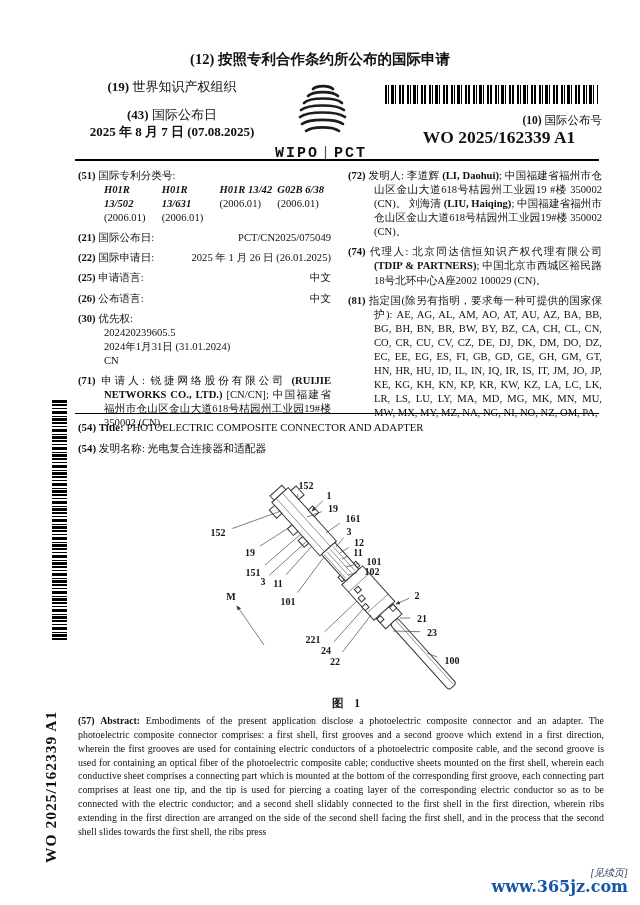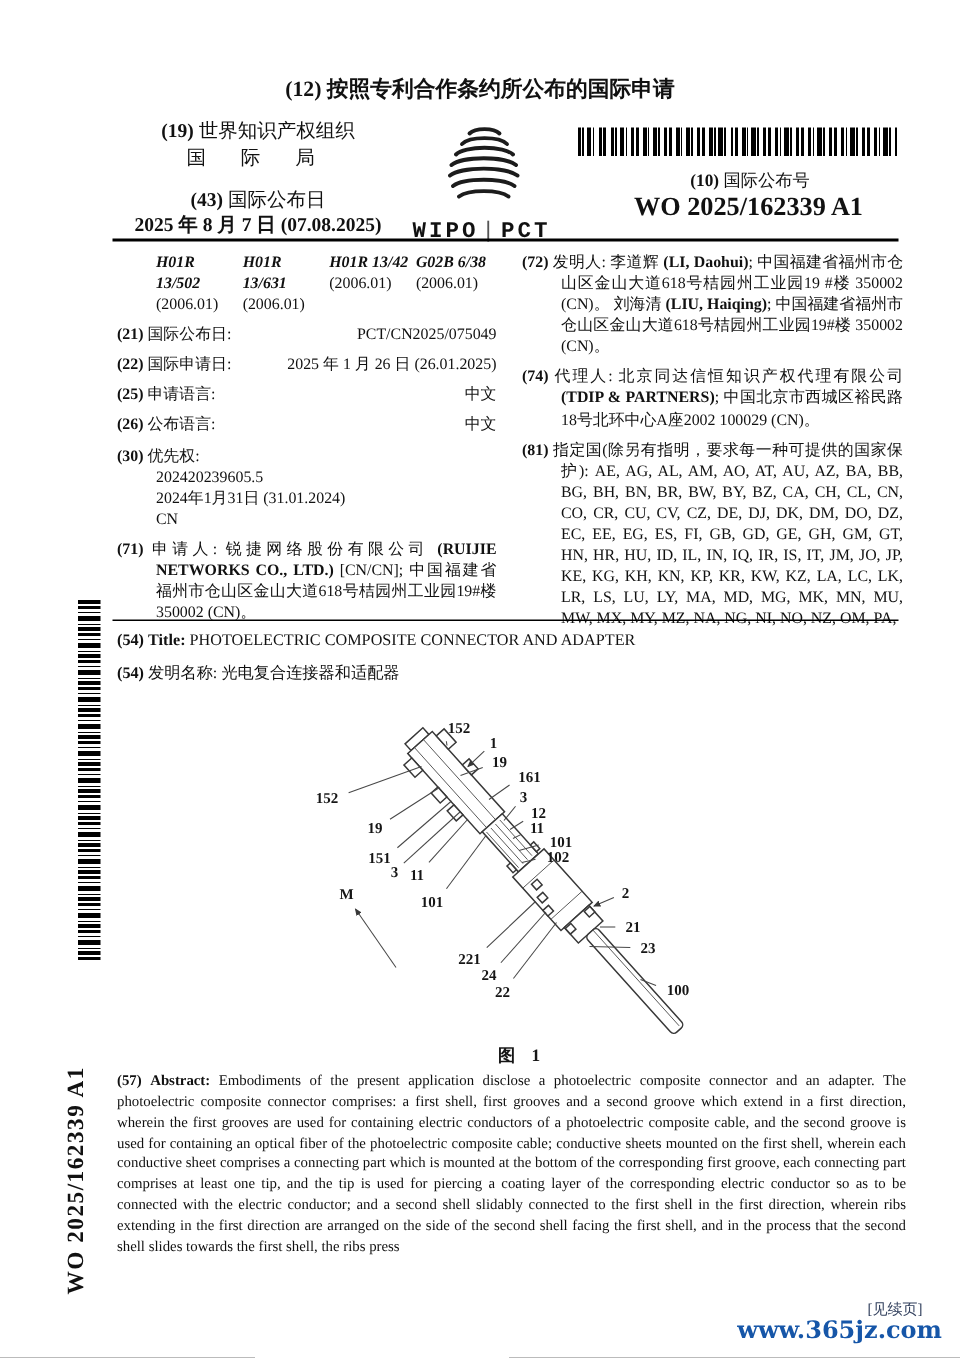--- a/index.html
+++ b/index.html
@@ -13,21 +13,21 @@
   .pub12{top:50px;left:0;width:640px;text-align:center;font-size:14.5px;font-weight:bold;}
   .hdr-left{left:72px;top:79px;width:200px;text-align:center;font-size:13px;line-height:1.3;}
   .org-line2{letter-spacing:10px;margin-top:1px;}
   .pubdate-label{margin-top:11px;}
   .pubdate-value{font-weight:bold;}
   .hdr-logo{left:266px;top:84px;width:110px;text-align:center;}
   .logo-text{font-family:Liberation Mono, monospace;font-weight:bold;font-size:15px;letter-spacing:2px;margin-top:1px;}
   .logo-sep{font-weight:normal;color:#555;padding:0 2px;}
   .barcode-top{left:385px;top:85px;width:213px;height:19px;
     background:repeating-linear-gradient(90deg,#000 0 2px,#fff 2px 3px,#000 3px 4px,#fff 4px 6px,#000 6px 9px,#fff 9px 10px,#000 10px 11px,#fff 11px 14px,#000 14px 16px,#fff 16px 17px,#000 17px 19px,#fff 19px 22px);}
-  .pubno-label{left:398px;top:113px;width:204px;text-align:center;font-size:11.5px;}
+  .pubno-label{left:398px;top:113px;width:204px;text-align:right;font-size:11.5px;}
   .pubno-value{left:392px;top:127px;width:214px;text-align:center;font-size:17.5px;font-weight:bold;}
   .rule-header{left:75px;top:159px;width:524px;border-top:2px solid #000;height:0;}
   
   .col{font-size:10.6px;line-height:1.33;}
   .col-left{left:78px;top:169px;width:253px;}
   .col-right{left:348px;top:169px;width:254px;}
   .field{margin-bottom:6px;}
   .hang{padding-left:26px;text-indent:-26px;text-align:justify;margin:0 0 6px 0;}
   .kv{display:flex;justify-content:space-between;white-space:nowrap;margin-bottom:6px;}
   .ipc-grid{display:grid;grid-template-columns:1fr 1fr 1fr 1fr;column-gap:4px;margin-left:26px;}
@@ -45,34 +45,33 @@
   .figlabel{font:bold 10px "Liberation Serif",serif;text-anchor:middle;fill:#161616;}
   .figcaption{font:bold 11.5px "Liberation Serif",serif;text-anchor:middle;fill:#161616;letter-spacing:4px;}
   
   .abstract{left:78px;top:714px;width:526px;font-size:9.9px;line-height:1.4;text-align:justify;}
   
   .barcode-left{left:52px;top:400px;width:15px;height:240px;
     background:repeating-linear-gradient(0deg,#000 0 2px,#fff 2px 3px,#000 3px 6px,#fff 6px 7px,#000 7px 8px,#fff 8px 10px,#000 10px 13px,#fff 13px 15px,#000 15px 16px,#fff 16px 18px);}
   .sidebar-pubno{left:42px;top:648px;height:215px;writing-mode:vertical-rl;transform:rotate(180deg);
     font-size:15.5px;font-weight:bold;letter-spacing:1px;white-space:nowrap;}
   
-  .continuation{top:866px;left:1px;width:614px;text-align:right;font-size:10px;color:#33415e;}
+  .continuation{top:866px;left:14px;width:614px;text-align:right;font-size:10px;color:#33415e;font-style:italic;}
   .watermark{top:877px;left:0;width:628px;text-align:right;}
   .watermark a{font-size:16px;font-weight:bold;color:#1656a8;text-decoration:none;font-family:"DejaVu Serif",serif;}
 </style>
 </head>
 <body>
 
 <div id="page">
 
   <div class="abs pub12">(12) 按照专利合作条约所公布的国际申请</div>
 
   <div class="abs hdr-left">
     <div><b>(19)</b> <span>世界知识产权组织</span></div>
-    <div class="org-line2">国 际 局</div>
     <div class="pubdate-label"><b>(43)</b> <span>国际公布日</span></div>
     <div class="pubdate-value">2025 年 8 月 7 日 (07.08.2025)</div>
   </div>
 
   <div class="abs hdr-logo">
     <svg width="74" height="56" viewBox="0 0 74 56">
       <g stroke="#1c1c1c" stroke-width="2.6" fill="none" stroke-linecap="round">
         <path d="M29 5  A 11 5 0 0 1 49 5"></path>
         <path d="M24 12 A 16 6 0 0 1 54 12"></path>
         <path d="M20 19 A 20 6.5 0 0 1 58 19"></path>
@@ -86,20 +85,21 @@
   </div>
 
   <div class="abs barcode-top"></div>
   <div class="abs pubno-label"><b>(10)</b> <span>国际公布号</span></div>
   <div class="abs pubno-value">WO 2025/162339 A1</div>
 
   <div class="abs rule-header"></div>
 
   <div class="abs col col-left">
     <div class="field">
+      <div><b>(51)</b> <span>国际专利分类号:</span></div>
       <div class="ipc-grid">
         <div><span class="ipc-code">H01R 13/502</span><span> (2006.01)</span></div>
         <div><span class="ipc-code">H01R 13/631</span><span> (2006.01)</span></div>
         <div><span class="ipc-code">H01R 13/42</span><span> (2006.01)</span></div>
         <div><span class="ipc-code">G02B 6/38</span><span> (2006.01)</span></div>
       </div>
     </div>
     <div class="kv">
       <span><b>(21)</b> <span>国际公布日:</span></span>
       <span>PCT/CN2025/075049</span>

